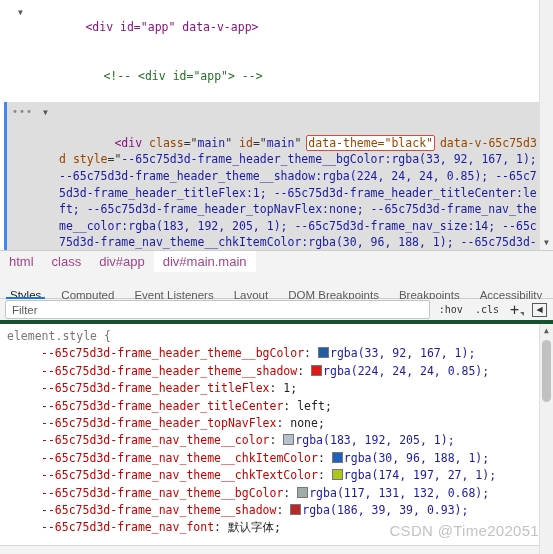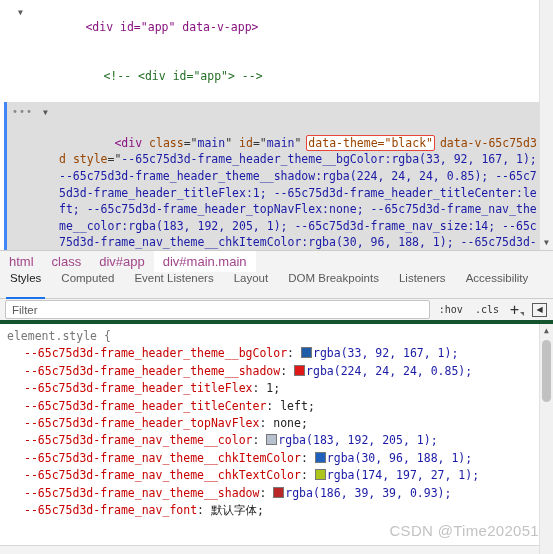--- a/index.html
+++ b/index.html
@@ -142,25 +142,27 @@
     border-bottom: 1px solid #cdcdcd;
     display: flex;
     align-items: stretch;
     font-family: "Liberation Sans", sans-serif;
     font-size: 11.5px;
     flex: none;
     position: relative;
   }
   .tab {
     display: flex;
+    align-items: center;
     padding: 0 10px;
     color: #5a5a5a;
     white-space: nowrap;
     cursor: default;
     position: relative;
+    margin-top: 20px;
   }
   .tab.active {
     color: #1a1a1a;
   }
   .tab.active::after {
     content: "";
     position: absolute;
     left: 6px; right: 6px; bottom: -1px;
     height: 2px;
     background: #1a73e8;
@@ -236,21 +238,21 @@
     color: #222;
   }
   #styles-scroll {
     position: absolute;
     left: 0; top: 0; right: 14px; bottom: 0;
     padding: 4px 0 0 7px;
     overflow: hidden;
   }
   .sel-line { color: #777; }
   .decl { padding-left: 17px; white-space: nowrap; }
-  .prop { color: #c80000; }
+  .prop { color: #c80000; margin-left: 17px; }
   .colon { color: #222; }
   .pval { color: #1a1aa6; }
   .pval-plain { color: #222; }
   .swatch {
     display: inline-block;
     width: 9px; height: 9px;
     border: 1px solid #777;
     vertical-align: -1px;
     margin-right: 1px;
     box-sizing: content-box;
@@ -327,21 +329,21 @@
     <div class="tab">
         <span>Event Listeners</span>
       </div>
     <div class="tab">
         <span>Layout</span>
       </div>
     <div class="tab">
         <span>DOM Breakpoints</span>
       </div>
     <div class="tab">
-        <span>Listeners</span>
+        <span>Breakpoints</span>
       </div>
     <div class="tab">
         <span>Accessibility</span>
       </div>
   </div>
 
   <div id="filterbar">
     <input id="filter-input" type="text" placeholder="Filter" style="">
     <div class="fbtn">:hov</div>
     <div class="fbtn">.cls</div>
@@ -364,20 +366,21 @@
 
       <div class="decl"><span class="prop">--65c75d3d-frame_header_topNavFlex</span><span class="colon">: </span><span class="pval-plain">none;</span></div>
 
       <div class="decl"><span class="prop">--65c75d3d-frame_nav_theme__color</span><span class="colon">: </span><span class="swatch" style="background:#b7c0cd"></span><span class="pval">rgba(183, 192, 205, 1);</span></div>
 
 
       <div class="decl"><span class="prop">--65c75d3d-frame_nav_theme__chkItemColor</span><span class="colon">: </span><span class="swatch" style="background:#1e60bc"></span><span class="pval">rgba(30, 96, 188, 1);</span></div>
 
       <div class="decl"><span class="prop">--65c75d3d-frame_nav_theme__chkTextColor</span><span class="colon">: </span><span class="swatch" style="background:#aec51b"></span><span class="pval">rgba(174, 197, 27, 1);</span></div>
 
+      <div class="decl"><span class="prop">--65c75d3d-frame_nav_theme__bgColor</span><span class="colon">: </span><span class="swatch" style="background:rgba(117,131,132,0.68)"></span><span class="pval">rgba(117, 131, 132, 0.68);</span></div>
 
       <div class="decl"><span class="prop">--65c75d3d-frame_nav_theme__shadow</span><span class="colon">: </span><span class="swatch" style="background:#ba2727"></span><span class="pval">rgba(186, 39, 39, 0.93);</span></div>
 
       <div class="decl"><span class="prop">--65c75d3d-frame_nav_font</span><span class="colon">: </span><span class="pval-plain">默认字体;</span></div>
 
     </div>
 
     <div id="watermark">CSDN @Time202051</div>
     <div id="styles-bottom-strip"></div>
 

